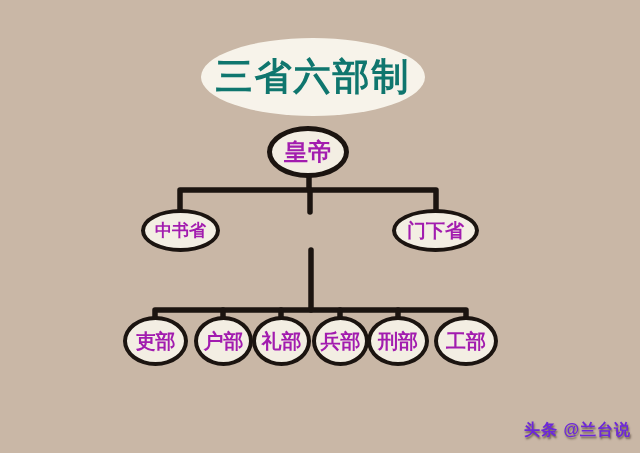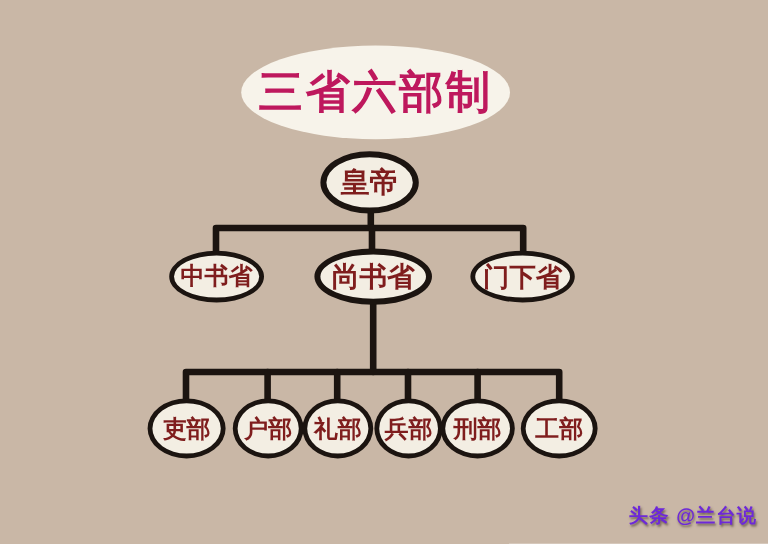--- a/index.html
+++ b/index.html
@@ -22,36 +22,36 @@
     display: flex;
     align-items: center;
     justify-content: center;
     box-sizing: border-box;
     white-space: nowrap;
   }
   .title-ellipse {
     left: 201px; top: 38px;
     width: 224px; height: 78px;
     background: #f7f3ea;
-    color: #be185d;
+    color: #0f766e;
     font-size: 37px;
     font-weight: bold;
     letter-spacing: 2px;
   }
   .node {
     background: #f3eee3;
     border: 5px solid #1b1410;
-    color: #7f1d1d;
+    color: #a21caf;
     font-weight: bold;
   }
   .emperor   { left: 267px; top: 126px; width: 82px; height: 52px; font-size: 24px; }
-  .dept-0    { left: 141px; top: 209px; width: 79px; height: 43px; font-size: 20px; border-width: 4px; }
+  .dept-0    { left: 141px; top: 209px; width: 79px; height: 43px; font-size: 17px; border-width: 4px; }
   .dept-1    { left: 262px; top: 207px; width: 98px; height: 47px; font-size: 23px; }
-  .dept-2    { left: 392px; top: 209px; width: 87px; height: 43px; font-size: 22px; border-width: 4px; }
-  .ministry  { top: 332px; height: 50px; font-size: 20px; border-width: 4.5px; }
+  .dept-2    { left: 392px; top: 209px; width: 87px; height: 43px; font-size: 19px; border-width: 4px; }
+  .ministry  { top: 316px; height: 50px; font-size: 20px; border-width: 4.5px; }
   .min-0 { left: 123px; width: 65px; }
   .min-1 { left: 194px; width: 59px; text-align: right; }
   .min-2 { left: 252px; width: 59px; }
   .min-3 { left: 312px; width: 57px; }
   .min-4 { left: 367px; width: 62px; }
   .min-5 { left: 434px; width: 64px; }
   .watermark {
     position: absolute;
     left: 524px; top: 420px;
     font-size: 16px;
@@ -90,23 +90,20 @@
     <span>三省六部制</span>
   </div>
 
   <div class="ellipse node emperor">
     <span>皇帝</span>
   </div>
 
   <div class="ellipse node dept-0">
     <span>中书省</span>
   </div>
-  <div class="ellipse node dept-1">
-    <span>尚书省</span>
-  </div>
   <div class="ellipse node dept-2">
     <span>门下省</span>
   </div>
 
   <div class="ellipse node ministry min-0">
     <span>吏部</span>
   </div>
   <div class="ellipse node ministry min-1">
     <span>户部</span>
   </div>

